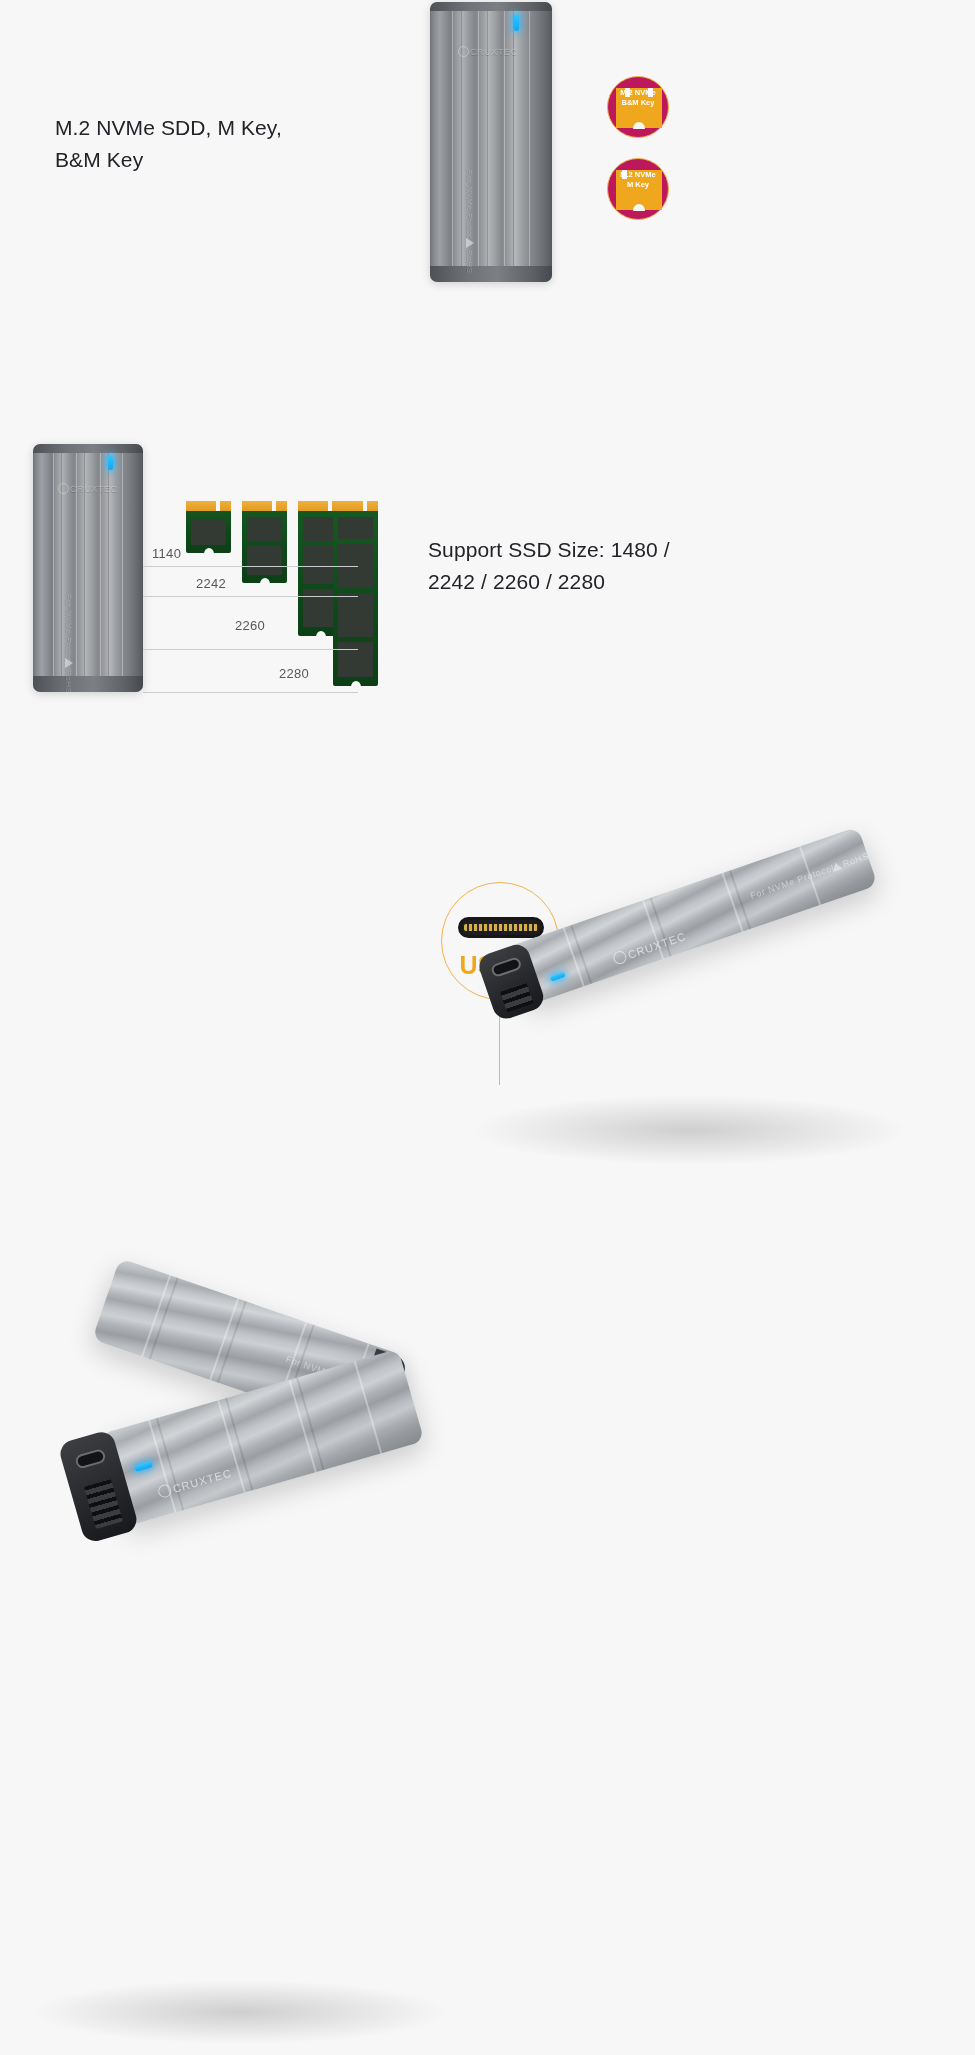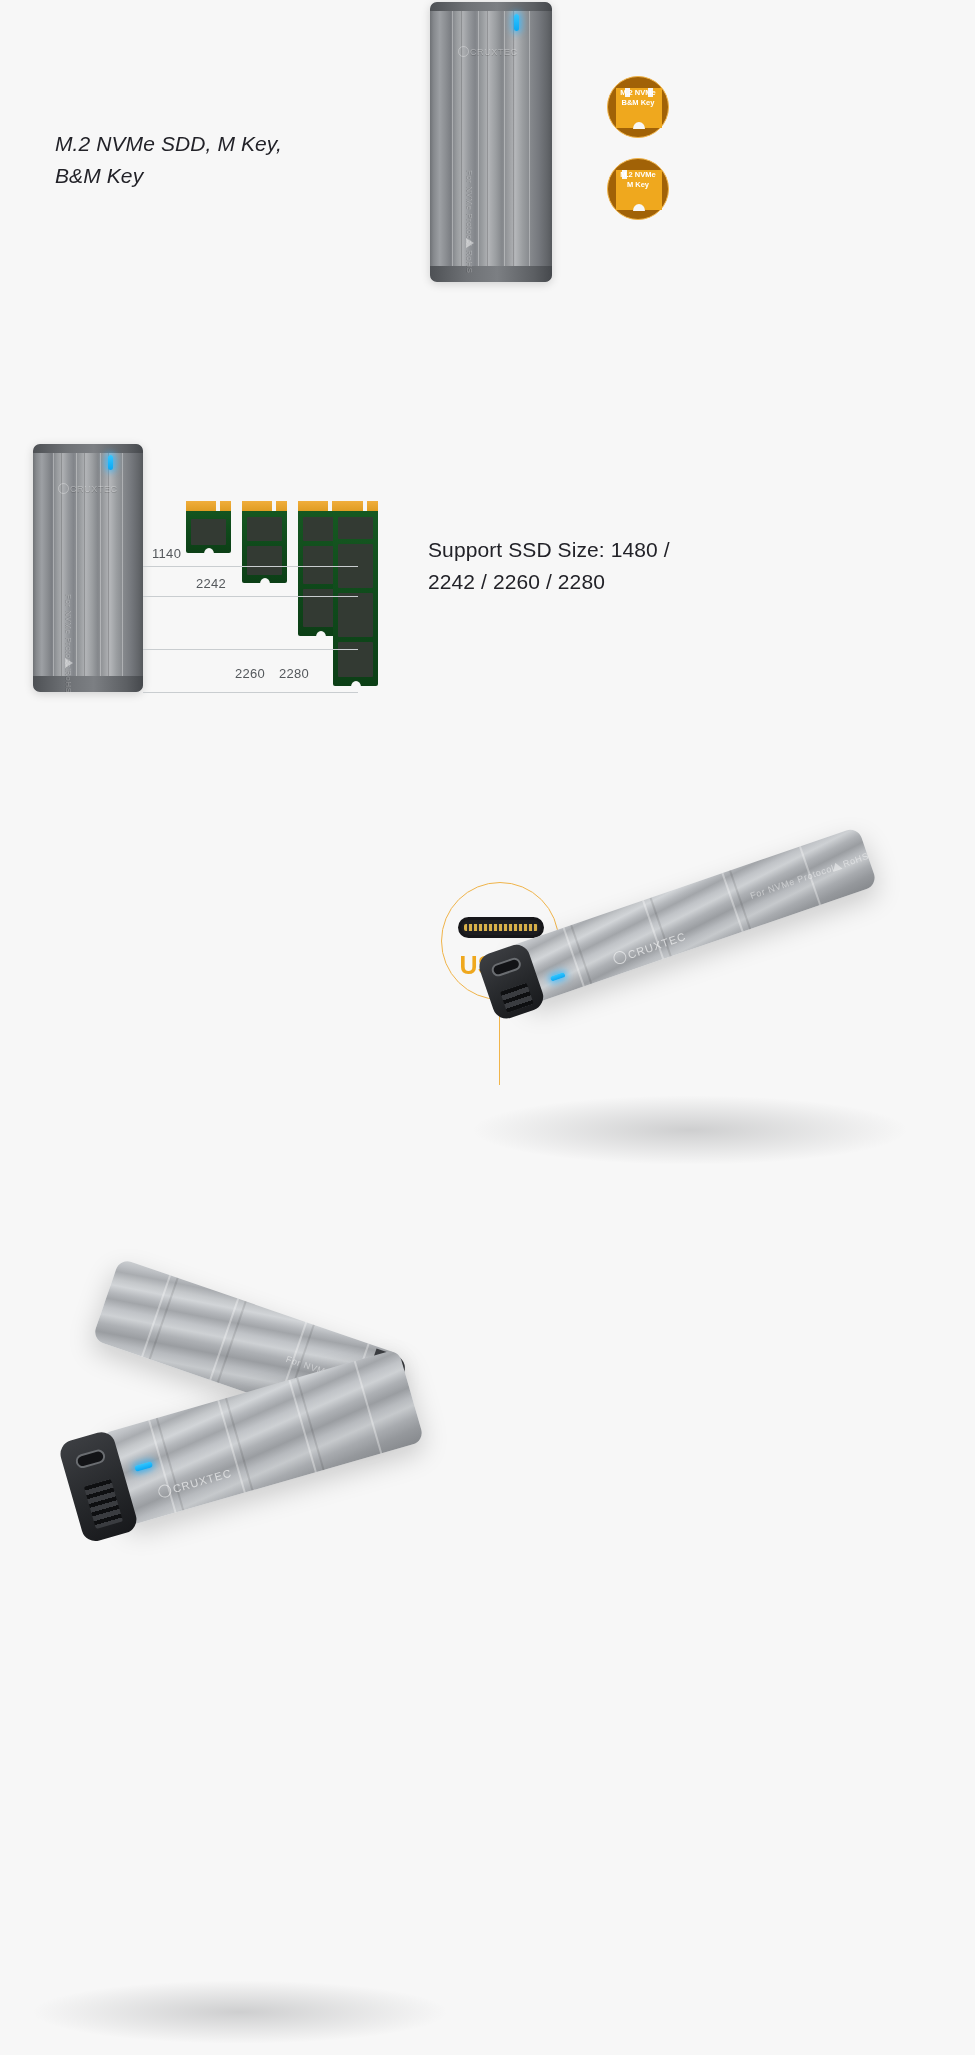--- a/index.html
+++ b/index.html
@@ -90,21 +90,21 @@
     transform-origin: left top;
     text-shadow: 0 1px 0 rgba(0,0,0,0.16);
   }
 
   
   .key-badge {
     position: absolute;
     width: 62px; height: 62px;
     border-radius: 50%;
     border: 1px solid #f0b44a;
-    background: #a16207;
+    background: #be185d;
   }
   .key-chip {
     position: absolute;
     left: 8px; top: 11px;
     width: 46px; height: 40px;
     background: #efa81e;
   }
   .key-notch-top {
     position: absolute;
     top: 0;
@@ -287,21 +287,21 @@
     position: absolute;
     border-radius: 50%;
     background: radial-gradient(ellipse at center, rgba(60,62,66,0.22), rgba(60,62,66,0) 70%);
   }
 </style>
 </head>
 <body>
 
 <div class="page">
 
-  <div class="feature-text" style="left:55px; top:128px; width:300px;font-style:italic;">
+  <div class="feature-text" style="left:55px; top:112px; width:300px;">
     <div>M.2 NVMe SDD, M Key,</div>
     <div>B&amp;M Key</div>
   </div>
 
   <div class="enclosure-v" style="left:430px; top:2px; width:122px; height:280px;">
     <div class="enc-cap top"></div>
     <div class="enc-cap bot"></div>
     <div class="enc-rib" style="left:22px;"></div>
     <div class="enc-rib dark" style="left:31px;"></div>
     <div class="enc-rib" style="left:48px;"></div>
@@ -405,21 +405,21 @@
     <div class="ssd-screw"></div>
   </div>
 
   <div class="size-line" style="left:143px; top:566px; width:215px;"></div>
   <div class="size-label" style="left:152px; top:546px;">1140</div>
 
   <div class="size-line" style="left:143px; top:596px; width:215px;"></div>
   <div class="size-label" style="left:196px; top:576px;text-align:center;">2242</div>
 
   <div class="size-line" style="left:143px; top:649px; width:215px;"></div>
-  <div class="size-label" style="left:235px; top:618px;margin-top:48px;">2260</div>
+  <div class="size-label" style="left:235px; top:618px;">2260</div>
 
   <div class="size-line" style="left:143px; top:692px; width:215px;"></div>
   <div class="size-label" style="left:279px; top:666px;">2280</div>
 
   <div class="feature-text" style="left:55px; top:956px; width:300px;">
   </div>
 
   <div class="usbc-badge" style="left:441px; top:882px;">
     <div class="usbc-port">
       <div class="usbc-pins"></div>

